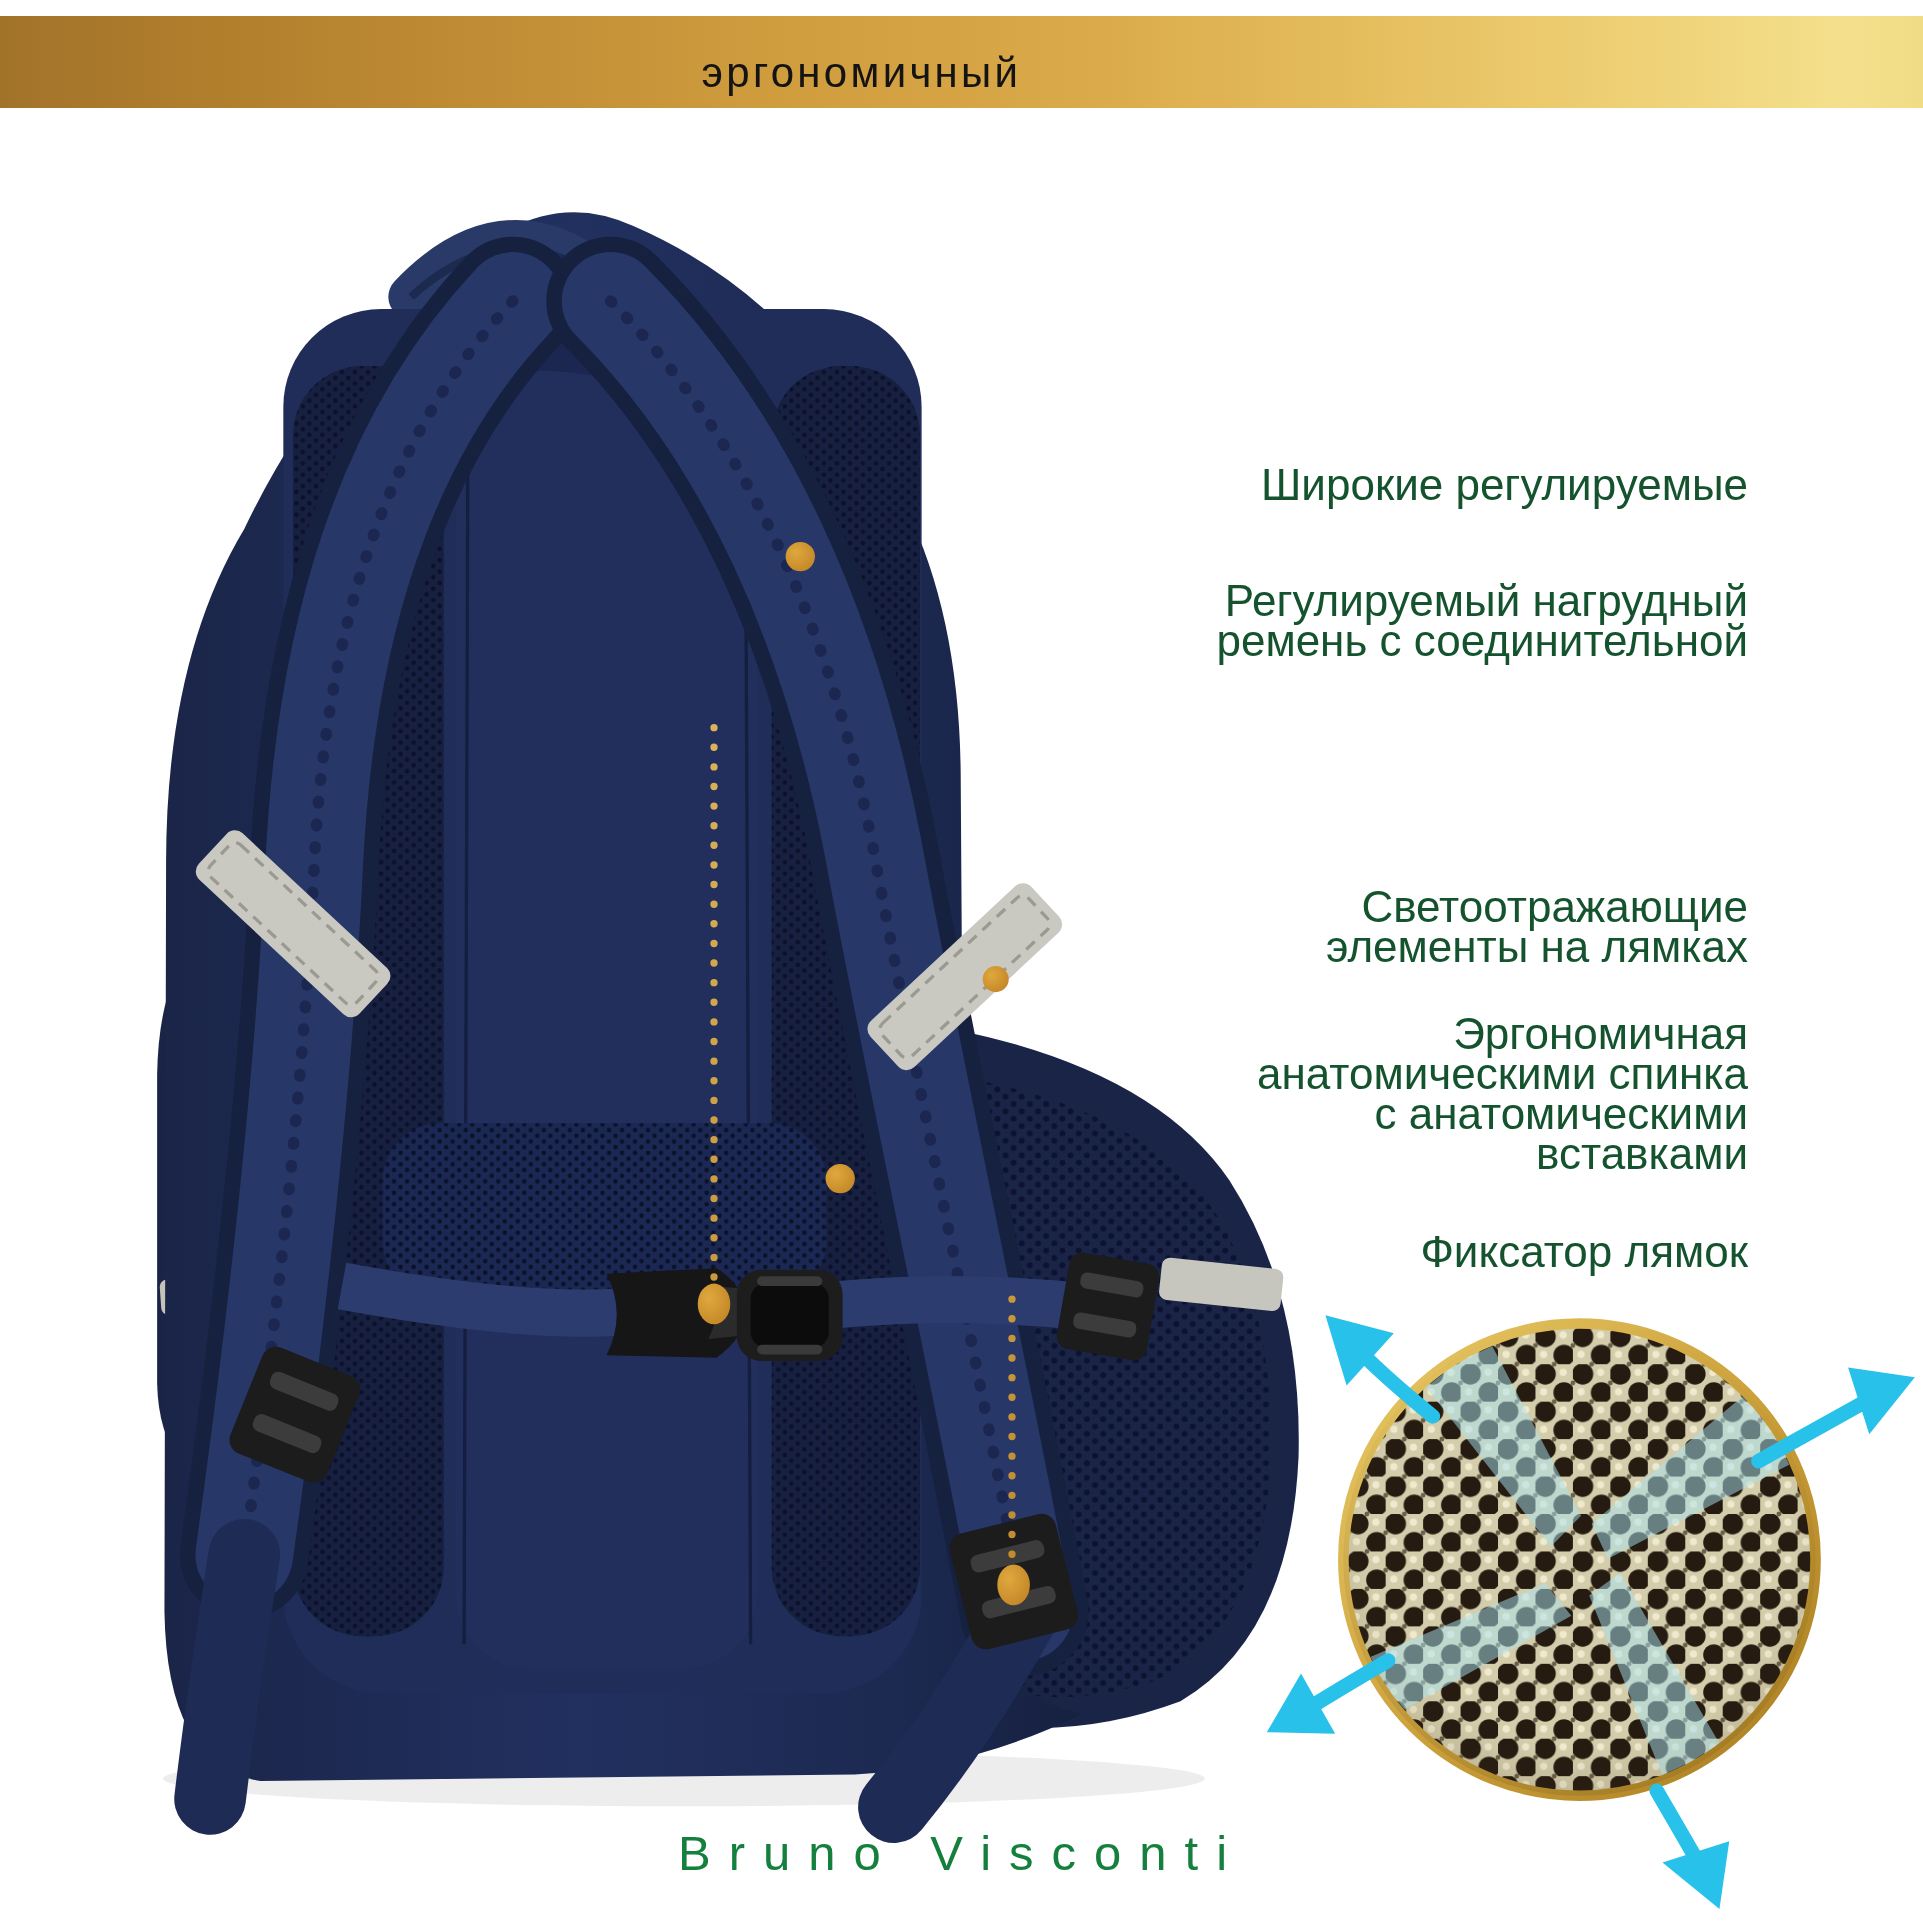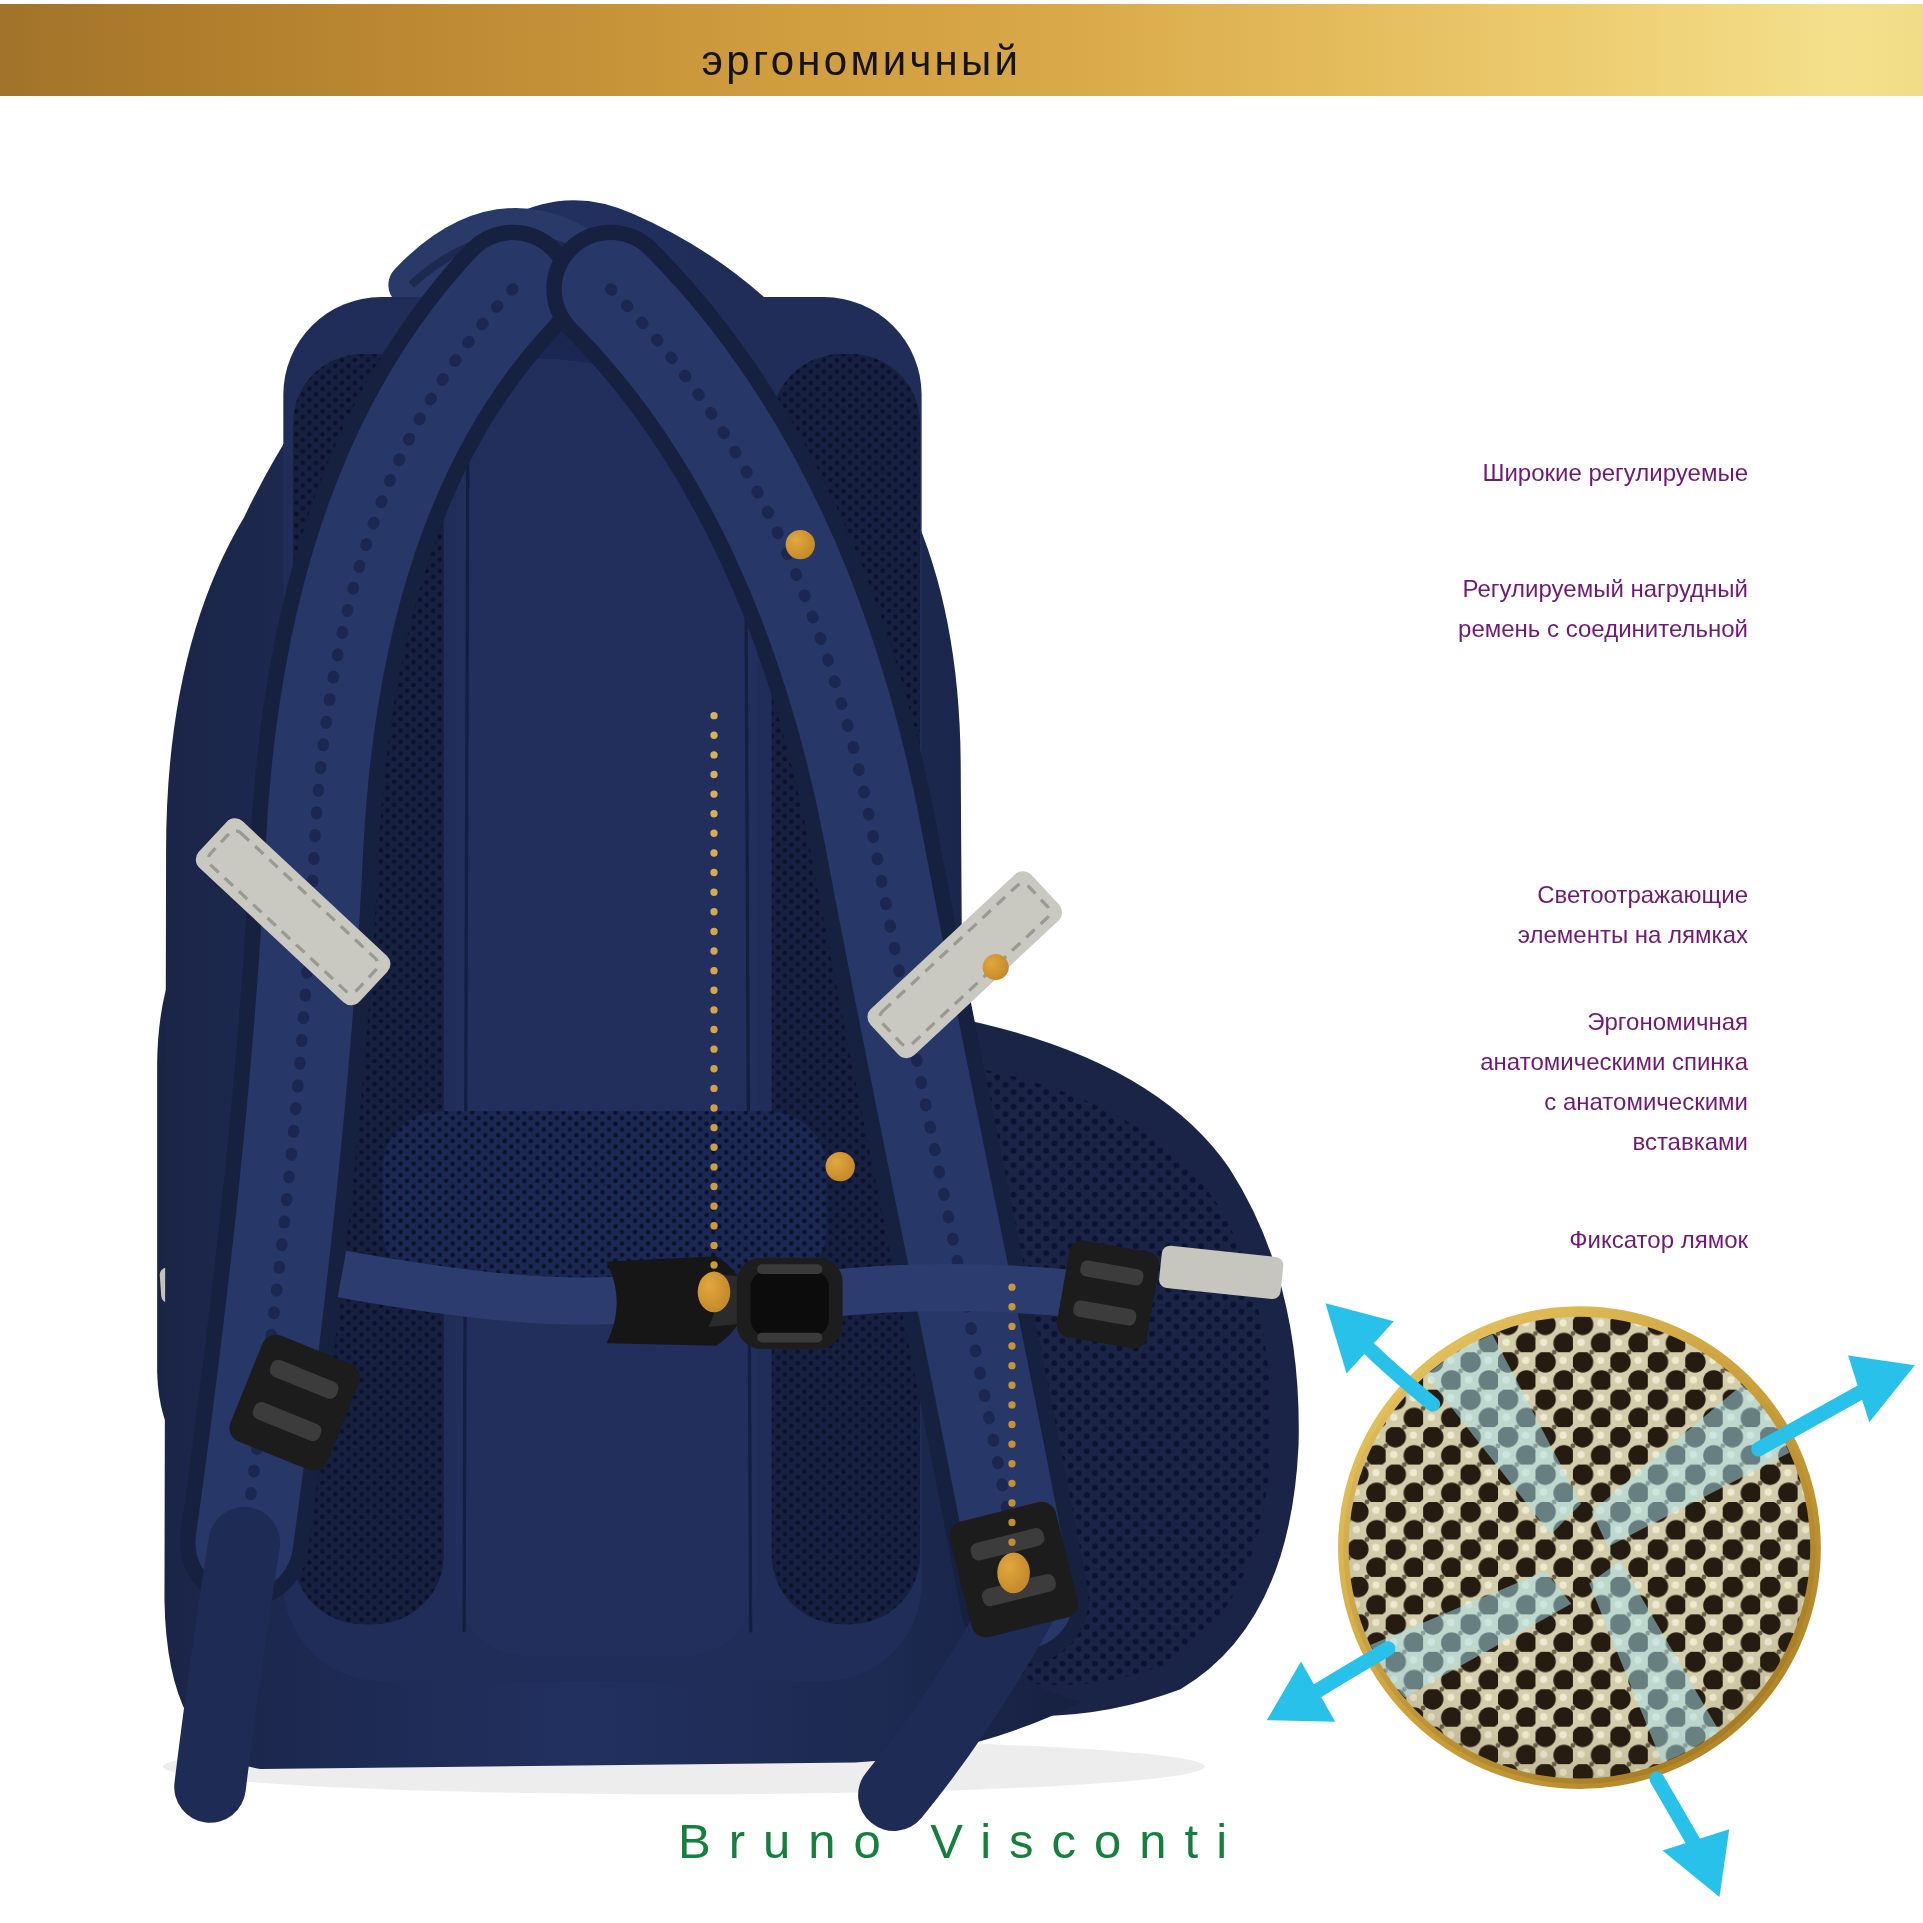--- a/index.html
+++ b/index.html
@@ -1,29 +1,29 @@
 <!DOCTYPE html>
 <html style="font-size:13px"><head>
 <meta charset="utf-8">
 <style>
   html,body{margin:0;padding:0;background:#ffffff;width:1923px;height:1923px;overflow:hidden;
     font-family:"Liberation Sans", sans-serif;}
-  .stage{position:absolute;left:0;top:4px;width:1923px;height:1564px;background:#ffffff;}
+  .stage{position:absolute;left:0;top:16px;width:1923px;height:1564px;background:#ffffff;}
 
   
   .banner{position:absolute;left:0;top:0;width:1923px;height:92px;
     background:linear-gradient(90deg,#a1732a 0%,#b07d2c 10%,#c08c35 25%,#cf9c3e 40%,#d9a848 55%,#e4bc5c 70%,#eecf74 84%,#f4e08c 96%,#f1dc86 100%);}
   .banner-title{position:absolute;left:0;top:0;width:1923px;height:92px;
     display:flex;align-items:center;justify-content:center;
     transform:translate(-100px,11.4px);
     font-size:42px;font-weight:500;letter-spacing:3.3px;color:#141414;}
 
   
-  .note{position:absolute;right:175px;text-align:right;color:#701a75;
-    font-size:24px;line-height:40px;font-weight:400;white-space:nowrap;}
+  .note{position:absolute;right:175px;text-align:right;color:#14532d;
+    font-size:44px;line-height:40px;font-weight:400;white-space:nowrap;}
   .note-1{top:449px;}
   .note-2{top:565px;}
   .note-3{top:871px;}
   .note-4{top:998px;}
   .note-5{top:1216px;}
 
   
   .brand{position:absolute;left:0;top:1809px;width:1923px;text-align:center;
     font-size:49px;font-weight:400;letter-spacing:18px;color:#15803d;}
 

